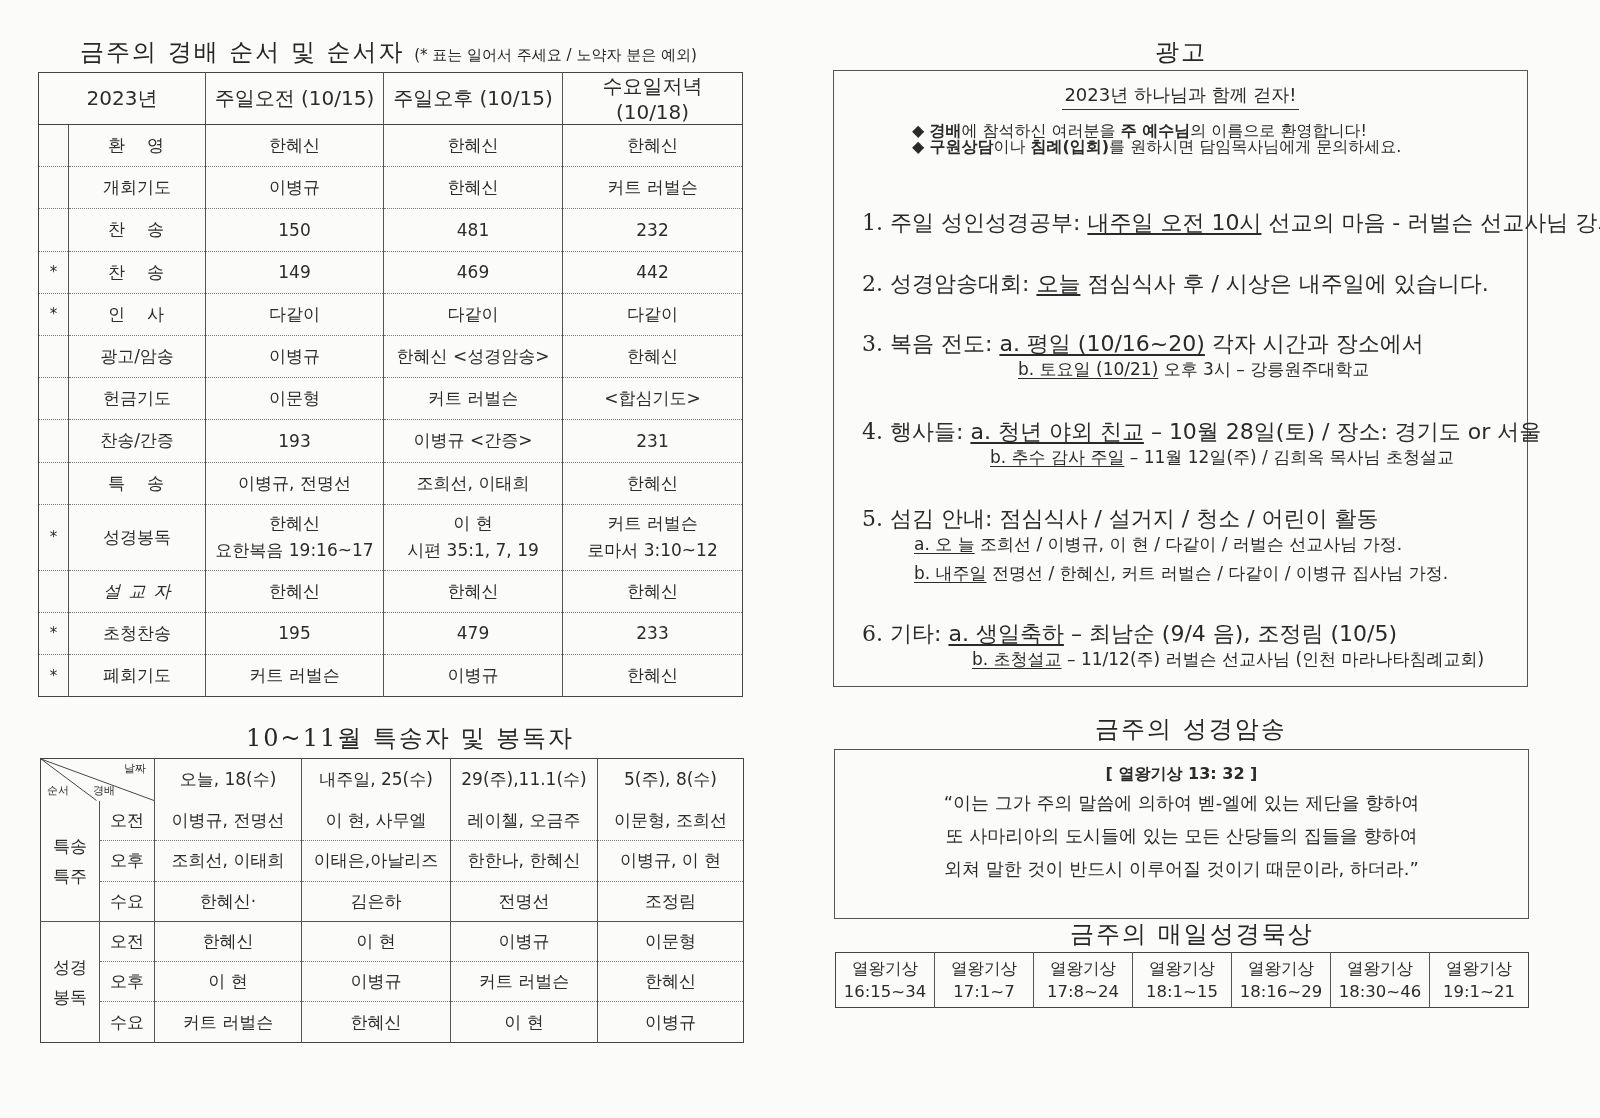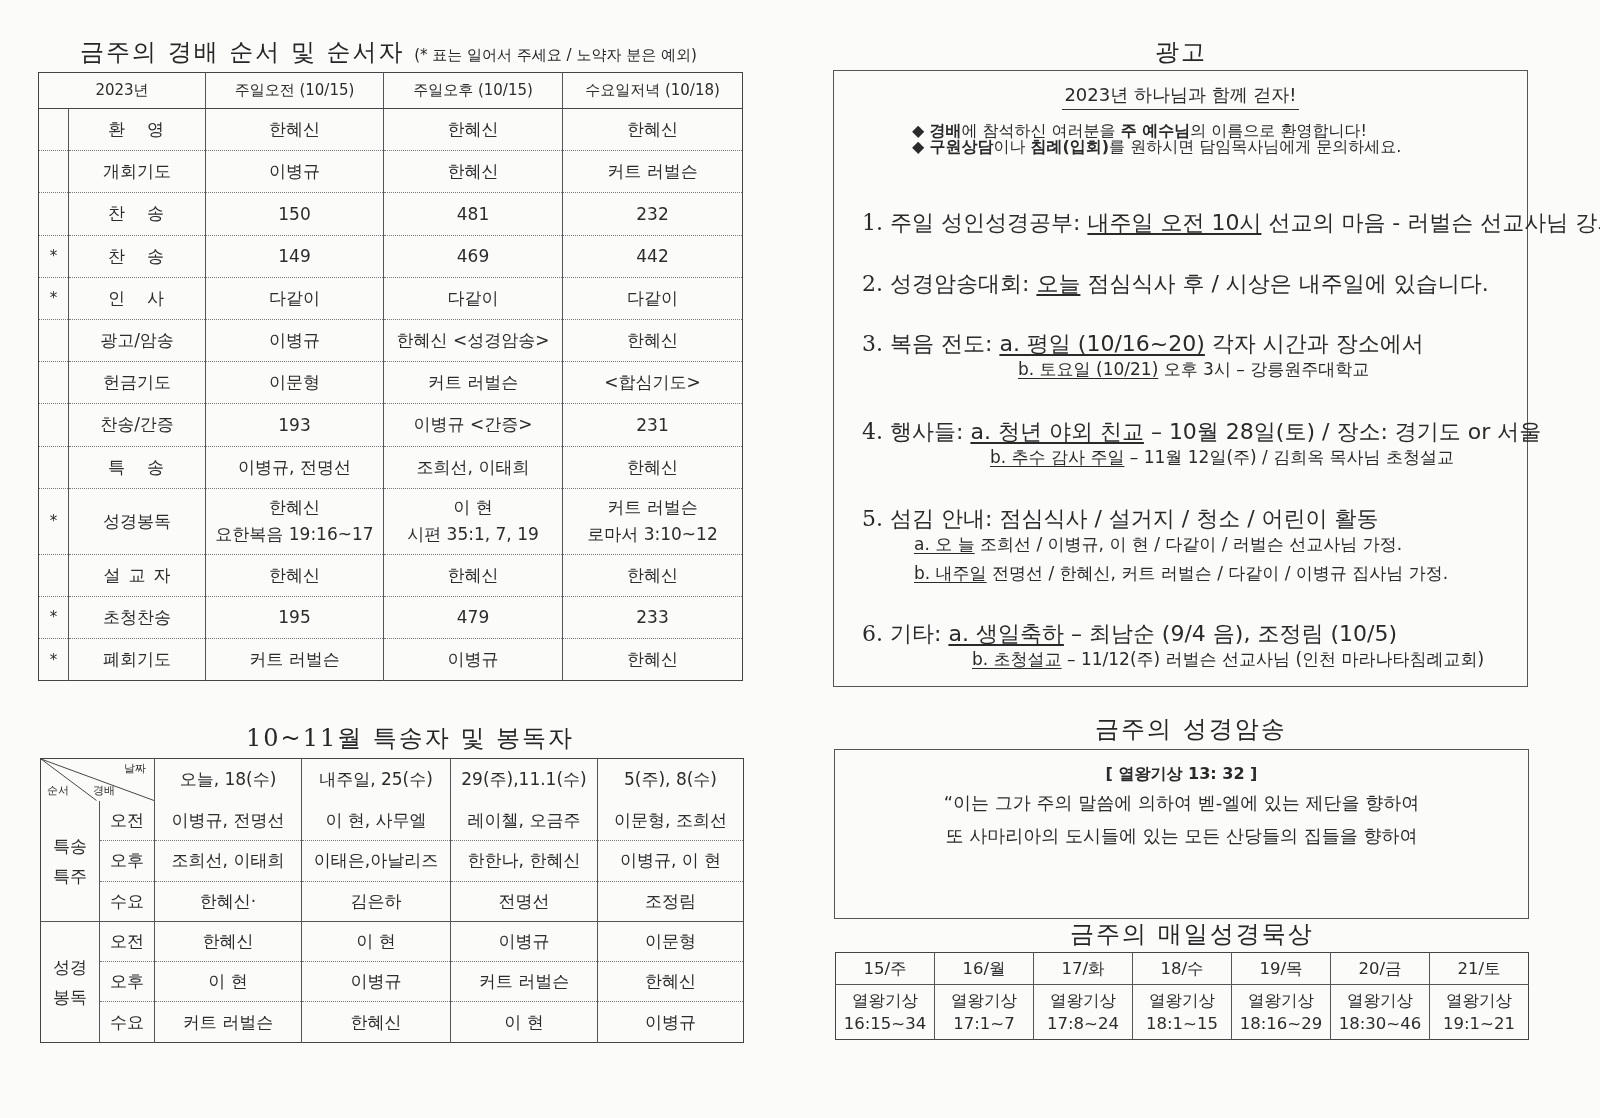--- a/index.html
+++ b/index.html
@@ -11,27 +11,27 @@
     font-family: "DejaVu Serif", "Liberation Serif", serif;
     font-size: 24px; color: #262626; letter-spacing: 2px; white-space: nowrap;
   }
   .section-title .sub { font-family: "DejaVu Sans", sans-serif; font-size: 15px; letter-spacing: 0; }
 
   table { border-collapse: collapse; position: absolute; table-layout: fixed; }
   td, th { text-align: center; vertical-align: middle; font-weight: normal; color: #2c2c2c; }
 
   
   #order-table { left: 38px; top: 72px; width: 704px; border: 1.6px solid #444; font-size: 17px; }
-  #order-table th { height: 36px; border-bottom: 1.5px solid #444; border-right: 1px solid #555; font-size: 15px; }
+  #order-table th { height: 36px; border-bottom: 1.5px solid #444; border-right: 1px solid #555; font-size: 20px; }
   #order-table td { height: 42.2px; border-right: 1px solid #555; border-bottom: 1px dotted #777; }
   #order-table tr:last-child td { border-bottom: none; }
   #order-table td.star { width: 30px; font-size: 15px; }
   #order-table td.item { letter-spacing: 0; }
   #order-table td.item.spaced { letter-spacing: 22px; padding-left: 20px; }
-  #order-table td.item.spaced-sm { letter-spacing: 8px; padding-left: 8px; }
+  #order-table td.item.spaced-sm { letter-spacing: 8px; padding-left: 8px; font-style: italic; }
   #order-table tr.tall td { height: 66px; line-height: 27px; }
 
   
   #special-table { left: 40px; top: 758px; width: 703px; border: 1.6px solid #444; font-size: 17px; }
   #special-table td { height: 40.3px; border-right: 1px solid #555; border-bottom: 1px dotted #777; }
   #special-table tr.hdr td { height: 42px; border-bottom: 1.5px solid #555; }
   #special-table tr.group-end td { border-bottom: 1.5px solid #555; }
   #special-table tr:last-child td { border-bottom: none; }
   #special-table td.group { font-size: 17px; line-height: 30px; }
   #special-table td.diag { position: relative; padding: 16px; }
@@ -299,36 +299,28 @@
     </div>
 </div>
 
 <div class="section-title" style="left:1095px; top:713px;">
   <span>금주의 성경암송</span>
 </div>
 <div id="verse-box">
   <div id="verse-ref">[ 열왕기상 13: 32 ]</div>
   <div class="verse-line" style="margin-top:6px">“이는 그가 주의 말씀에 의하여 벧-엘에 있는 제단을 향하여</div>
   <div class="verse-line">또 사마리아의 도시들에 있는 모든 산당들의 집들을 향하여</div>
+  <div class="verse-line">외쳐 말한 것이 반드시 이루어질 것이기 때문이라, 하더라.”</div>
 </div>
 
 <div class="section-title" style="left:1070px; top:918px;">
   <span>금주의 매일성경묵상</span>
 </div>
 <table id="devo-table">
   <tbody>
-      <tr class="days" id="devo-days">
-        <td>15/주</td>
-        <td>16/월</td>
-        <td>17/화</td>
-        <td>18/수</td>
-        <td>19/목</td>
-        <td>20/금</td>
-        <td style="border-right: none;">21/토</td>
-      </tr>
   <tr class="refs" id="devo-refs">
         <td>
           <div>열왕기상</div>
           <div>16:15~34</div>
         </td>
         <td>
           <div>열왕기상</div>
           <div>17:1~7</div>
         </td>
         <td>

